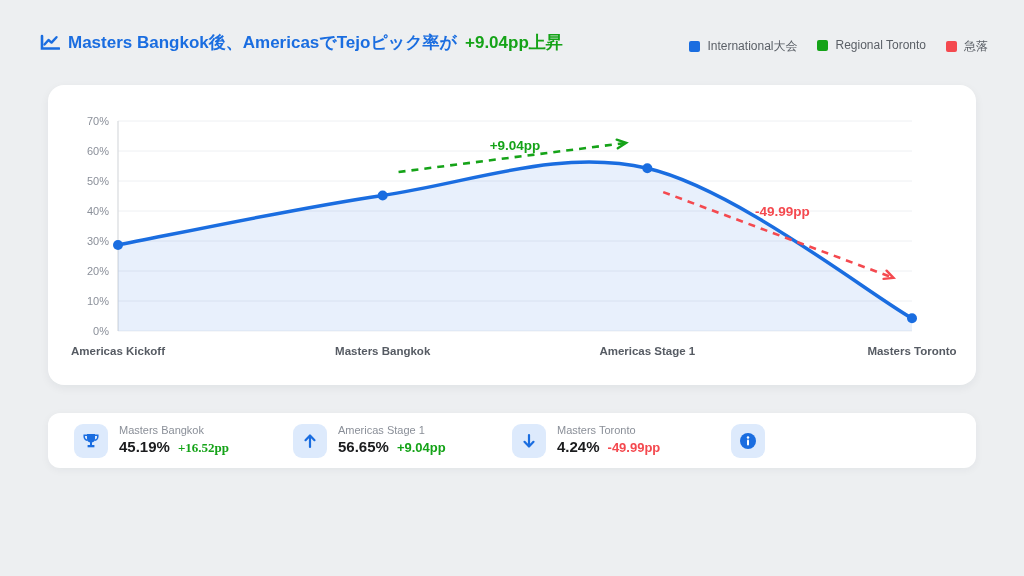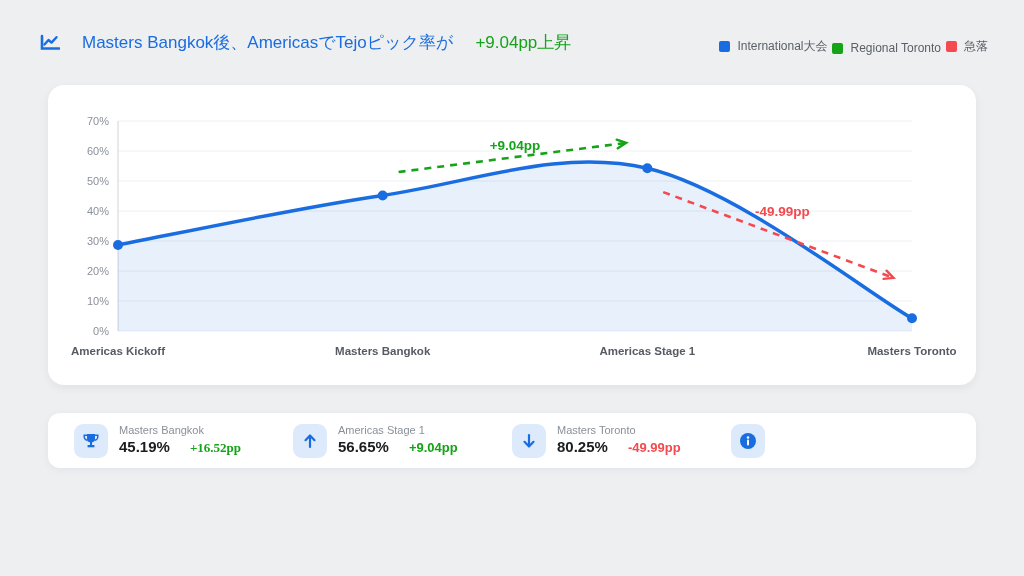--- a/index.html
+++ b/index.html
@@ -5,40 +5,40 @@
   html,body{margin:0;padding:0;}
   body{
     width:1024px;height:576px;position:relative;overflow:hidden;
     background:#edeff1;
     font-family:"Liberation Sans","DejaVu Sans",sans-serif;
     -webkit-font-smoothing:antialiased;
   }
   
   .header{position:absolute;left:40px;top:22px;}
   .title{font-size:21px;font-weight:700;color:#17181a;letter-spacing:.2px;}
-  .subtitle{margin-top:9px;display:flex;align-items:center;gap:22px;
-    font-size:17px;font-weight:400;color:var(--blue);}
+  .subtitle{margin-top:9px;display:flex;align-items:center;gap:8px;
+    font-size:17px;font-weight:700;color:var(--blue);}
   .subtitle .hl{color:var(--green);}
-  .legend{position:absolute;right:36px;top:38px;display:flex;align-items:flex-end;gap:5px;}
+  .legend{position:absolute;right:36px;top:38px;display:flex;align-items:flex-start;gap:20px;}
   .legend-item{display:flex;align-items:center;gap:7px;font-size:12px;color:#5a5f66;cursor:default;}
   .legend-chip{width:11px;height:11px;border-radius:2px;display:inline-block;}
   
   .chart-card{position:absolute;left:48px;top:85px;width:928px;height:300px;
     background:#ffffff;border-radius:16px;box-shadow:0 3px 10px rgba(20,30,50,.06);}
   .chart-card svg{display:block;}
   
   .stats-bar{position:absolute;left:48px;top:413px;width:928px;height:55px;
     background:#ffffff;border-radius:12px;box-shadow:0 2px 8px rgba(20,30,50,.05);
     display:flex;align-items:center;padding:0 26px;box-sizing:border-box;}
   .stat-item{flex:1;display:flex;align-items:center;gap:11px;}
   .stat-icon-box{width:34px;height:34px;border-radius:9px;background:#ddeafc;
     display:flex;align-items:center;justify-content:center;flex-shrink:0;}
   .stat-text{display:flex;flex-direction:column;line-height:1.25;}
   .stat-label{font-size:11px;color:#8a8f98;}
-  .stat-value-row{display:flex;align-items:baseline;gap:20px;}
+  .stat-value-row{display:flex;align-items:baseline;gap:8px;}
   .stat-value{font-size:15px;font-weight:700;color:#1b1c1e;}
   .stat-delta{font-size:13px;font-weight:700;}
 </style>
 </head>
 <body>
 
 <div class="header">
   <div class="subtitle">
     <svg width="20" height="17" viewBox="0 0 20 17">
       <path d="M2 2 V14.5 H19" stroke="var(--blue)" stroke-width="2.6" fill="none" stroke-linecap="round"></path>
@@ -139,21 +139,21 @@
 
   <div class="stat-item">
     <div class="stat-icon-box" style="background: rgb(221, 234, 252);">
       <svg width="18" height="18" viewBox="0 0 18 18">
         <path d="M9 3 V14 M4.5 9.8 L9 14.5 L13.5 9.8" stroke="var(--blue)" stroke-width="2.2" fill="none" stroke-linecap="round" stroke-linejoin="round"></path>
       </svg>
     </div>
     <div class="stat-text">
       <span class="stat-label">Masters Toronto</span>
       <span class="stat-value-row">
-        <span class="stat-value">80.25%</span>
+        <span class="stat-value">4.24%</span>
         <span class="stat-delta" style="color: rgb(244, 73, 79);">-49.99pp</span>
       </span>
     </div>
   </div>
 
   <div class="stat-item">
     <div class="stat-icon-box" style="background: rgb(221, 234, 252);">
       <svg width="18" height="18" viewBox="0 0 18 18">
         <circle cx="9" cy="9" r="8" fill="var(--blue)"></circle>
         <circle cx="9" cy="5.4" r="1.25" fill="#ffffff"></circle>

